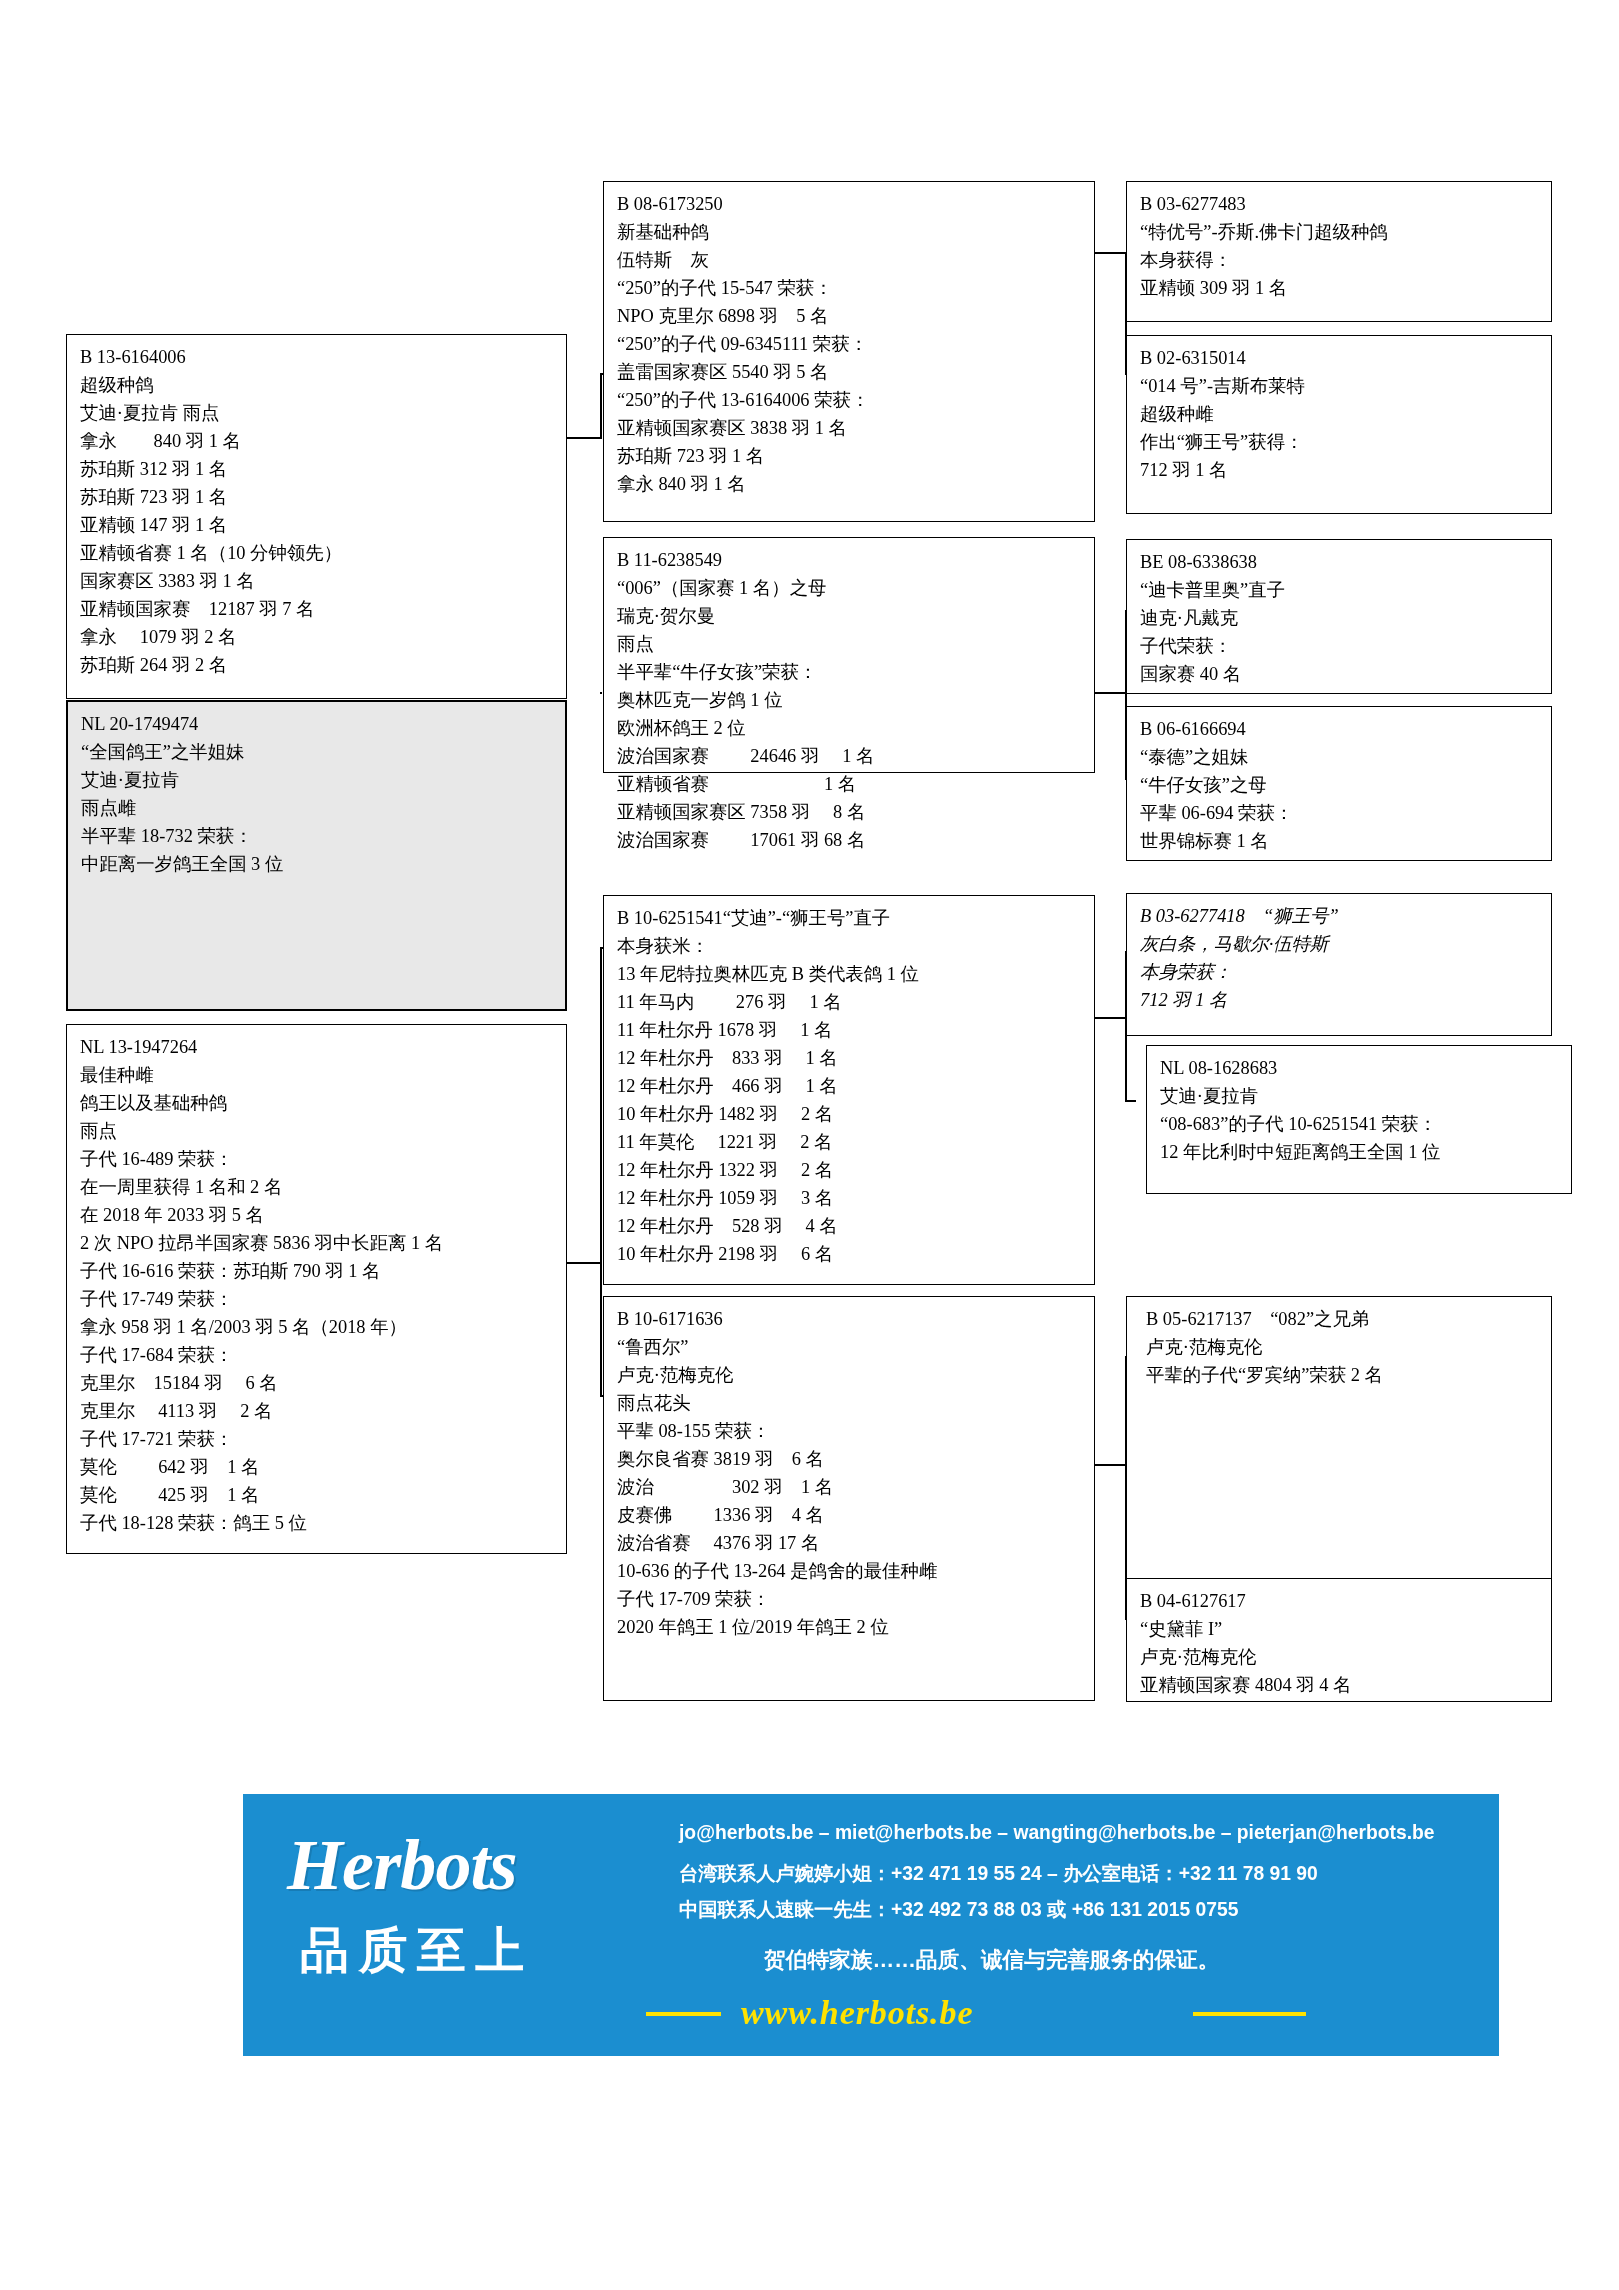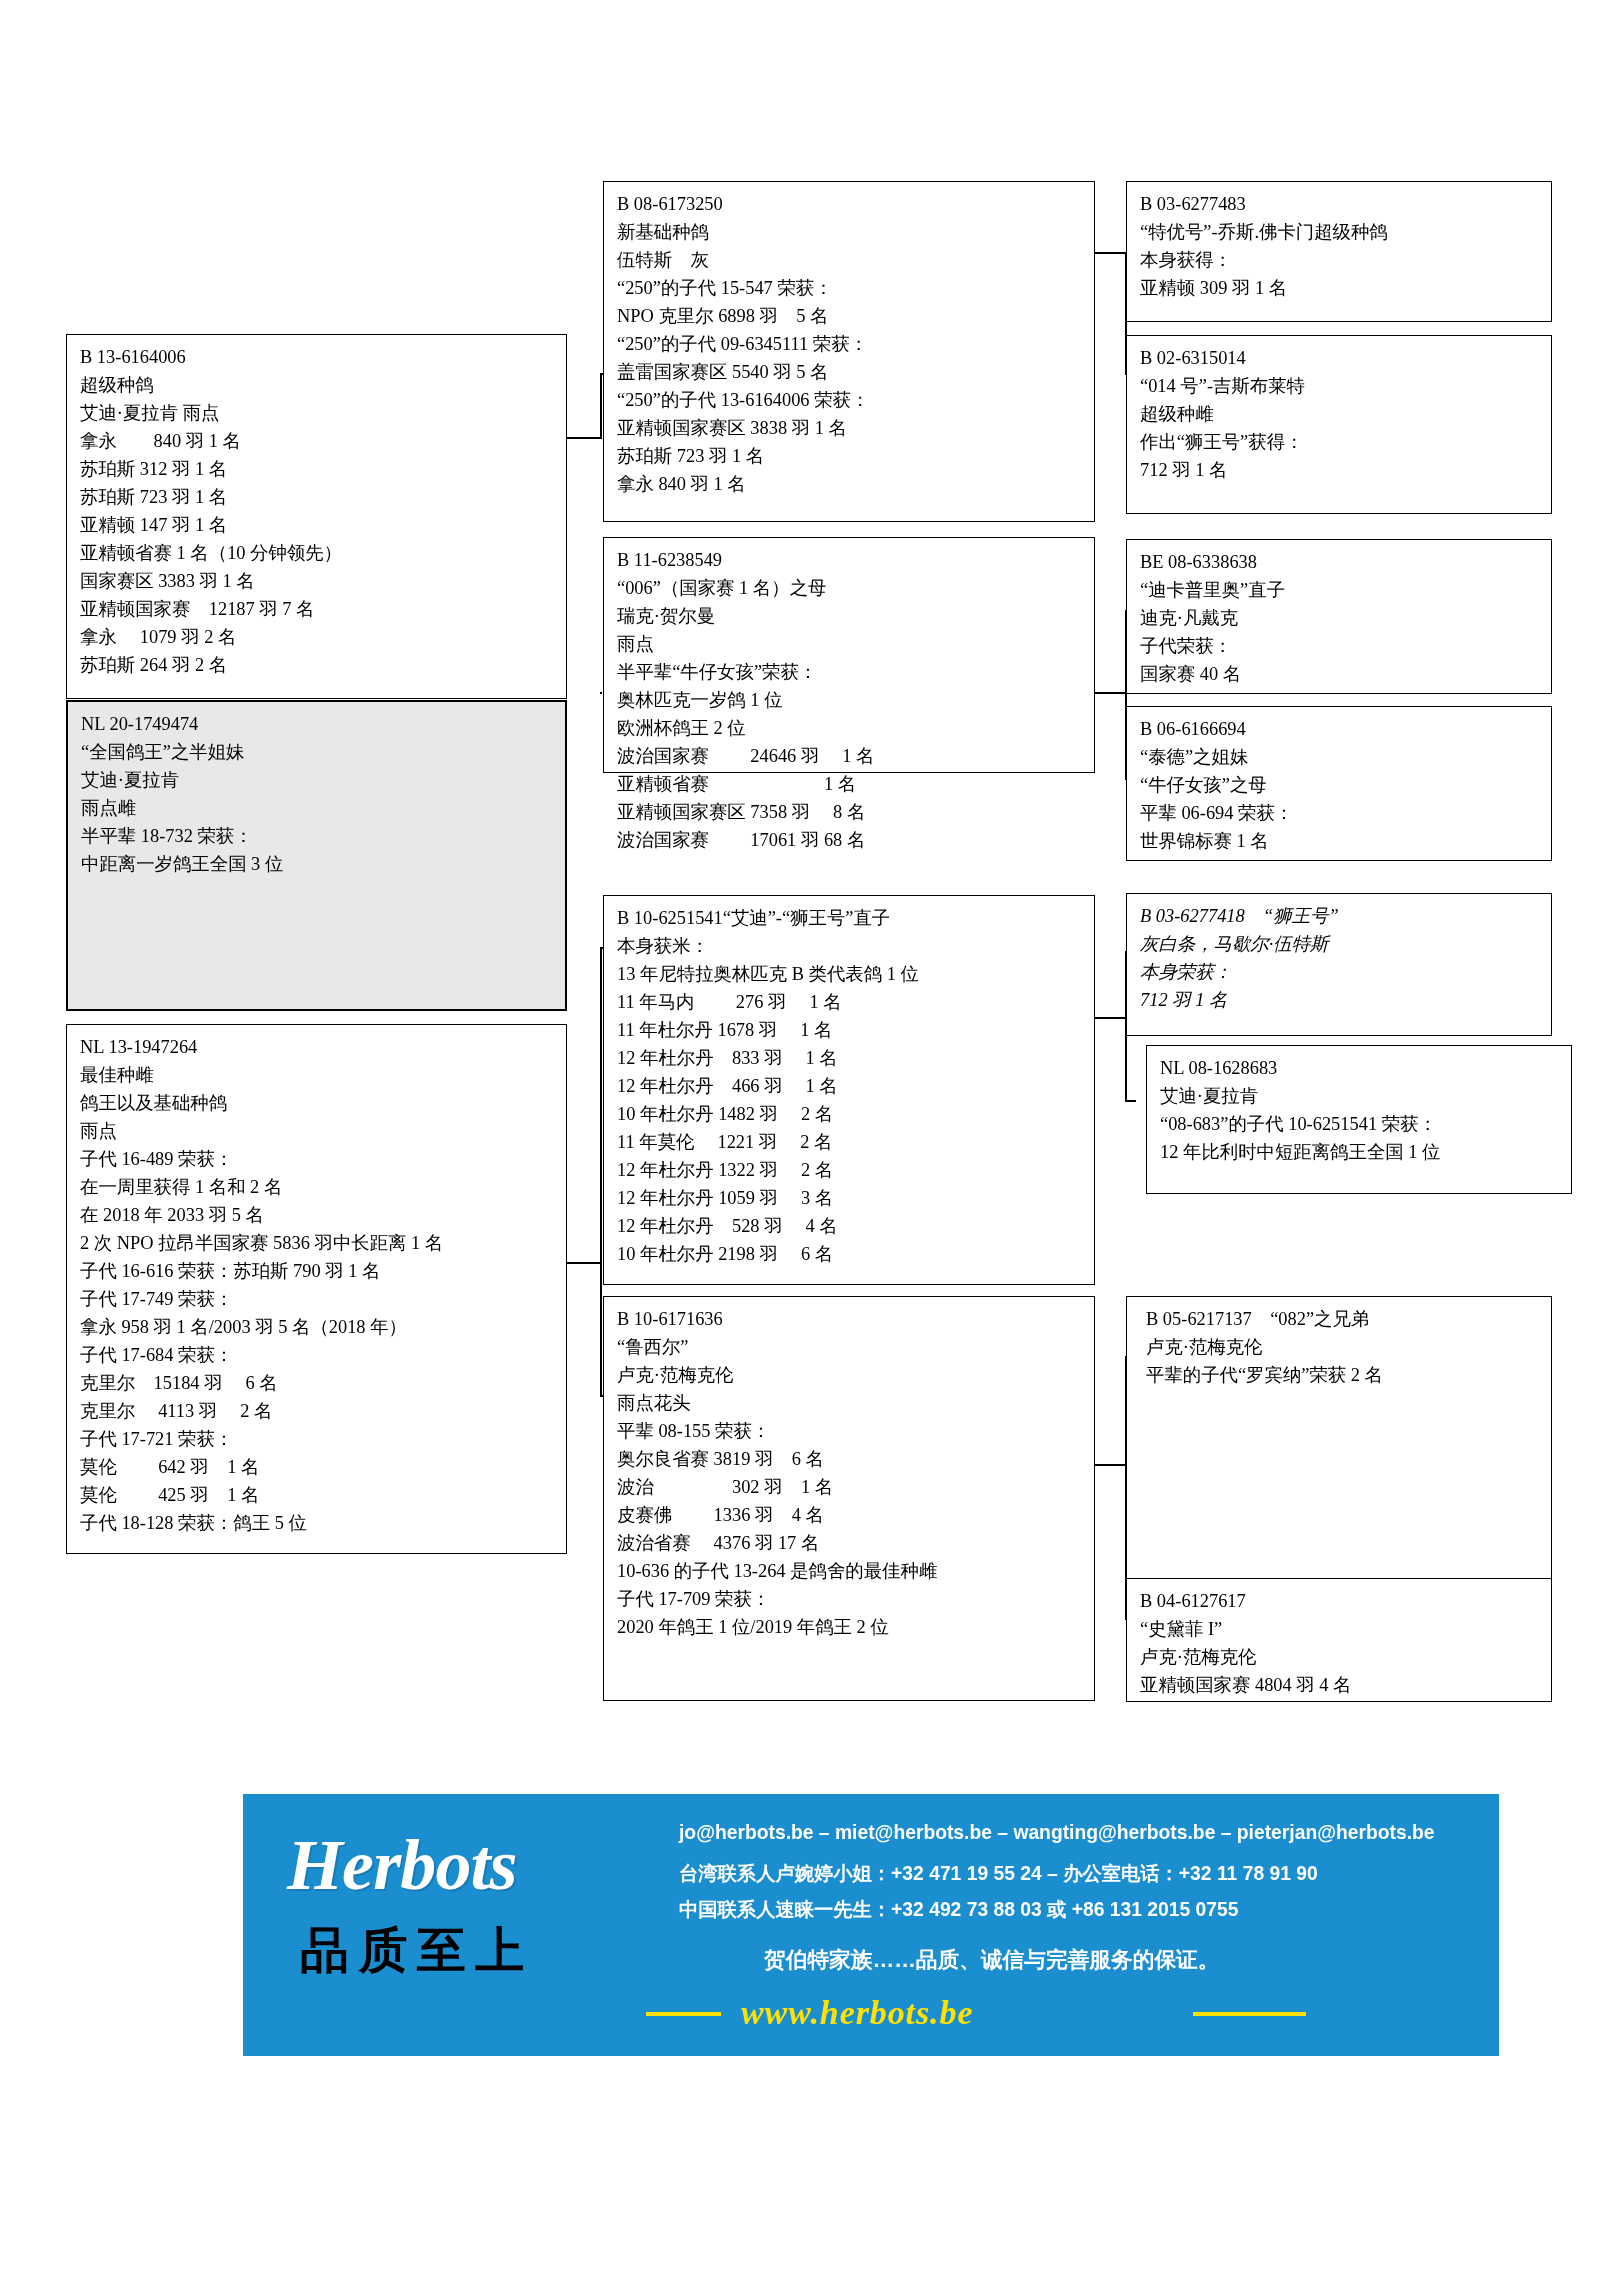--- a/index.html
+++ b/index.html
@@ -66,21 +66,21 @@
     font-style: italic;
     font-weight: bold;
     font-size: 72px;
     letter-spacing: -0.9px;
     text-shadow: 1.9px 1.9px 0 rgba(0,0,0,0.12);
   }
   .herbots-sub {
     position: absolute;
     left: 49px;
     top: 124px;
-    color: #000000;
+    color: #ffffff;
     font-family: Liberation Serif, serif;
     font-weight: bold;
     font-size: 49px;
     letter-spacing: 9.4px;
   }
   .banner-line {
     position: absolute;
     color: #ffffff;
     font-family: "Liberation Sans", sans-serif;
     font-size: 19.3px;

